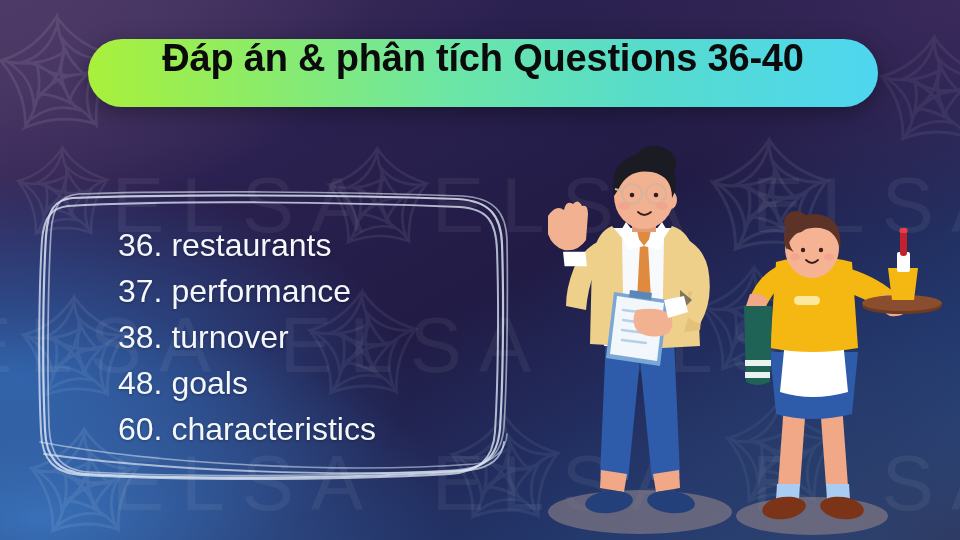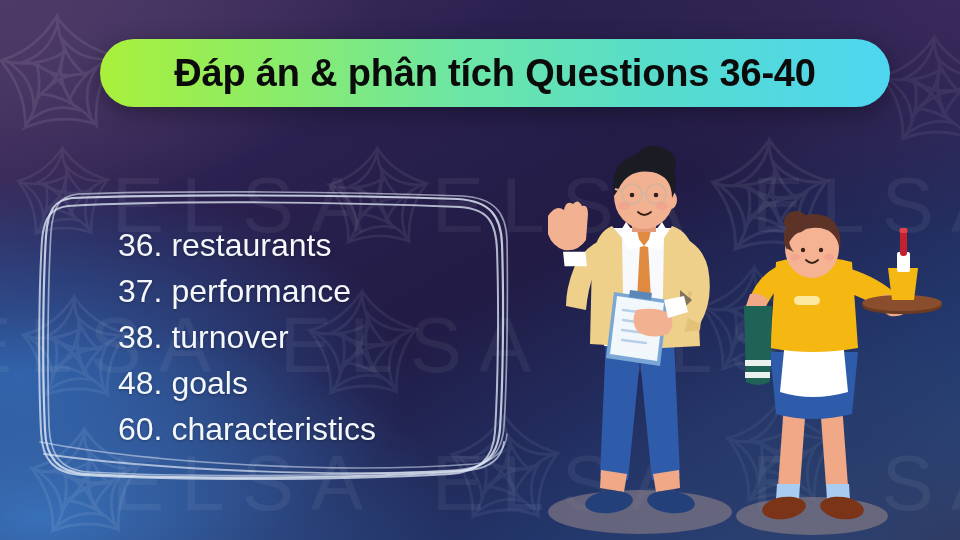--- a/index.html
+++ b/index.html
@@ -42,29 +42,28 @@
     color: #ffffff;
     opacity: .055;
     letter-spacing: .22em;
     white-space: nowrap;
     user-select: none;
   }
 
   
   #banner {
     position: absolute;
-    left: 100px;
+    left: 88px;
     top: 39px;
     width: 790px;
     height: 68px;
     border-radius: 34px;
     background: linear-gradient(90deg, #a9f03b 0%, #8eec64 20%, #6ce6a6 46%, #57dccb 70%, #4ed6f1 100%);
     box-shadow: 0 6px 22px rgba(0,0,0,.34);
     display: flex;
-    align-items: center;
     justify-content: center;
   }
   #banner-text {
     font-size: 38px;
     font-weight: 700;
     color: #0b0b0b;
     letter-spacing: -0.2px;
     line-height: 1;
     white-space: nowrap;
   }

